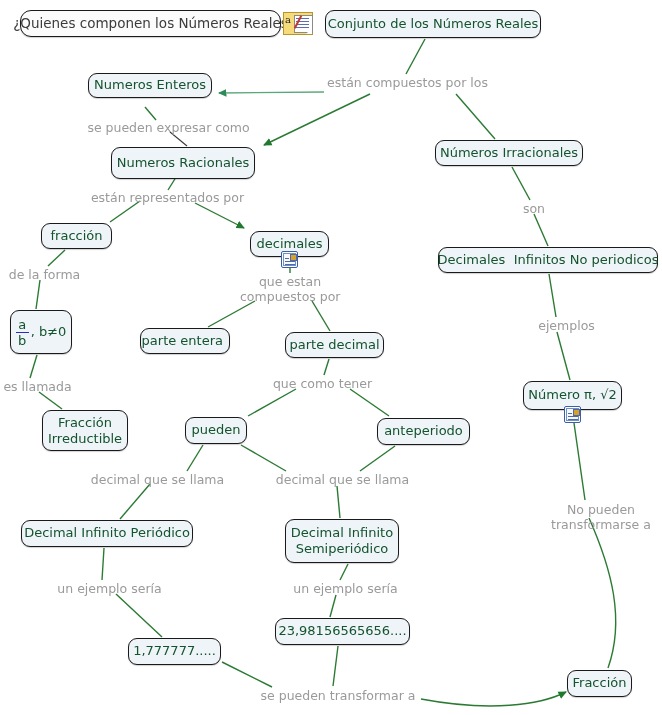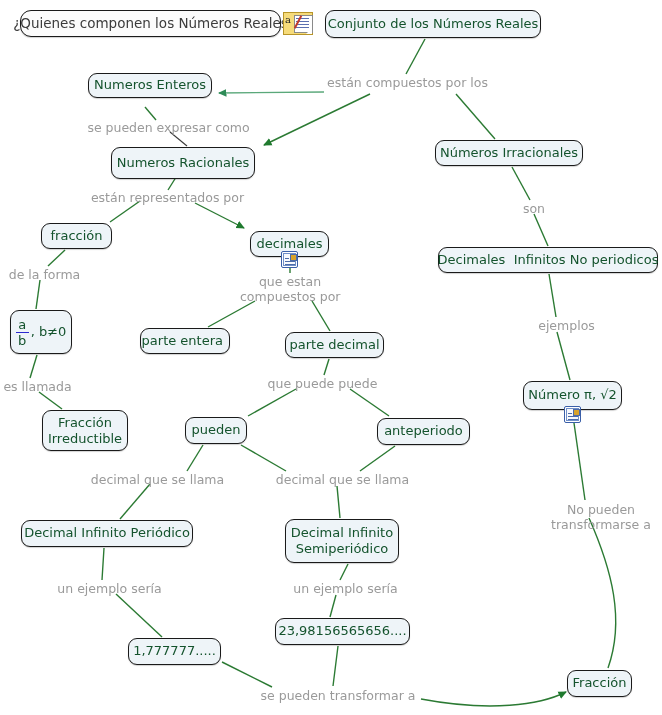--- a/index.html
+++ b/index.html
@@ -372,21 +372,21 @@
 
   <div class="link-label" style="left:325px; top:75px; width:165px;">están compuestos por los</div>
   <div class="link-label" style="left:81px; top:120px; width:175px;">se pueden expresar como</div>
   <div class="link-label" style="left:85px; top:190px; width:165px;">están representados por</div>
   <div class="link-label" style="left:516px; top:201px; width:36px;">son</div>
   <div class="link-label" style="left:2px; top:267px; width:85px;">de la forma</div>
   <div class="link-label" style="left:240px; top:274px; width:100px;">que estan
 compuestos por</div>
   <div class="link-label" style="left:534px; top:318px; width:65px;">ejemplos</div>
   <div class="link-label" style="left:0px; top:379px; width:75px;">es llamada</div>
-  <div class="link-label" style="left:265px; top:376px; width:115px;">que puede puede</div>
+  <div class="link-label" style="left:265px; top:376px; width:115px;">que como tener</div>
   <div class="link-label" style="left:85px; top:472px; width:145px;">decimal que se llama</div>
   <div class="link-label" style="left:270px; top:472px; width:145px;">decimal que se llama</div>
   <div class="link-label" style="left:546px; top:502px; width:110px;">No pueden
 transformarse a</div>
   <div class="link-label" style="left:52px; top:581px; width:115px;">un ejemplo sería</div>
   <div class="link-label" style="left:288px; top:581px; width:115px;">un ejemplo sería</div>
   <div class="link-label" style="left:258px; top:688px; width:160px;">se pueden transformar a</div>
 
 </div>
 

